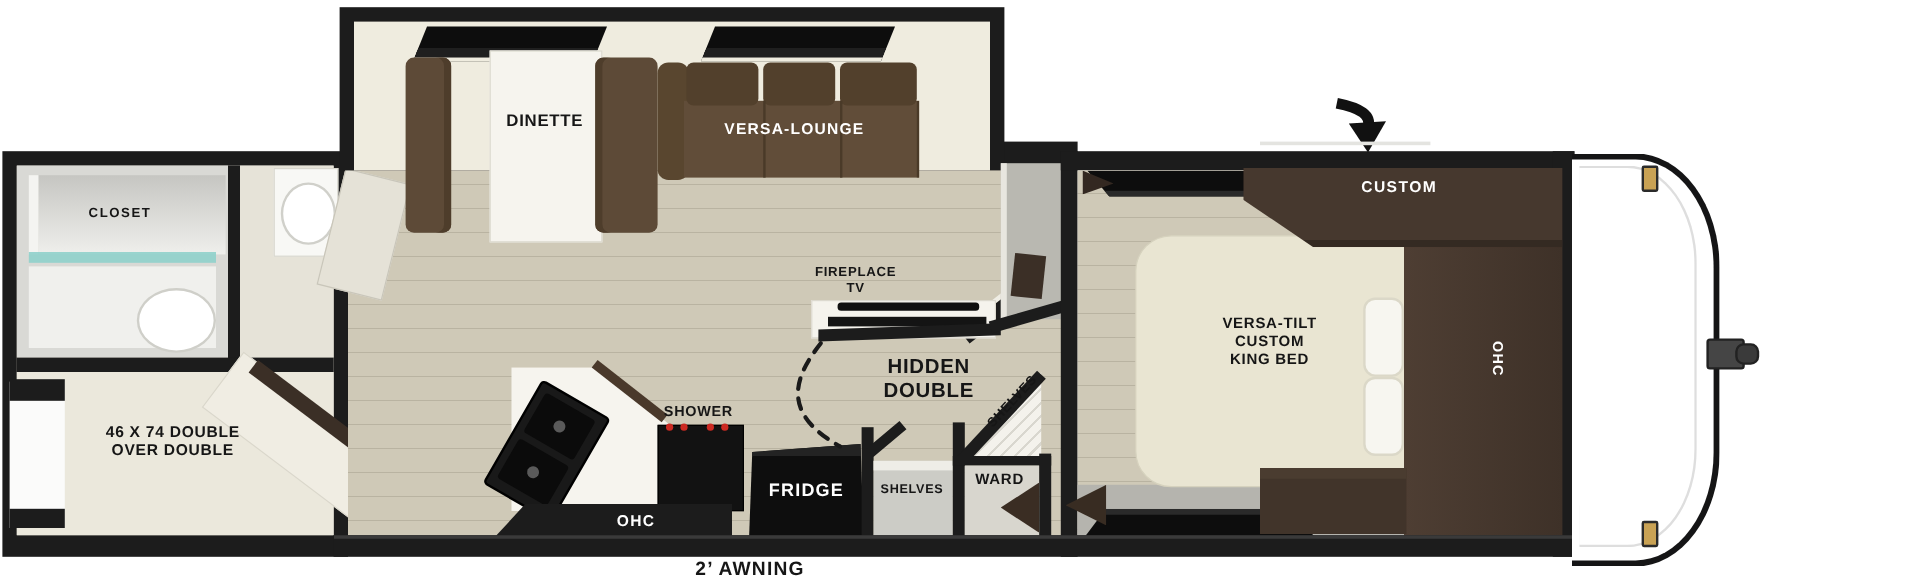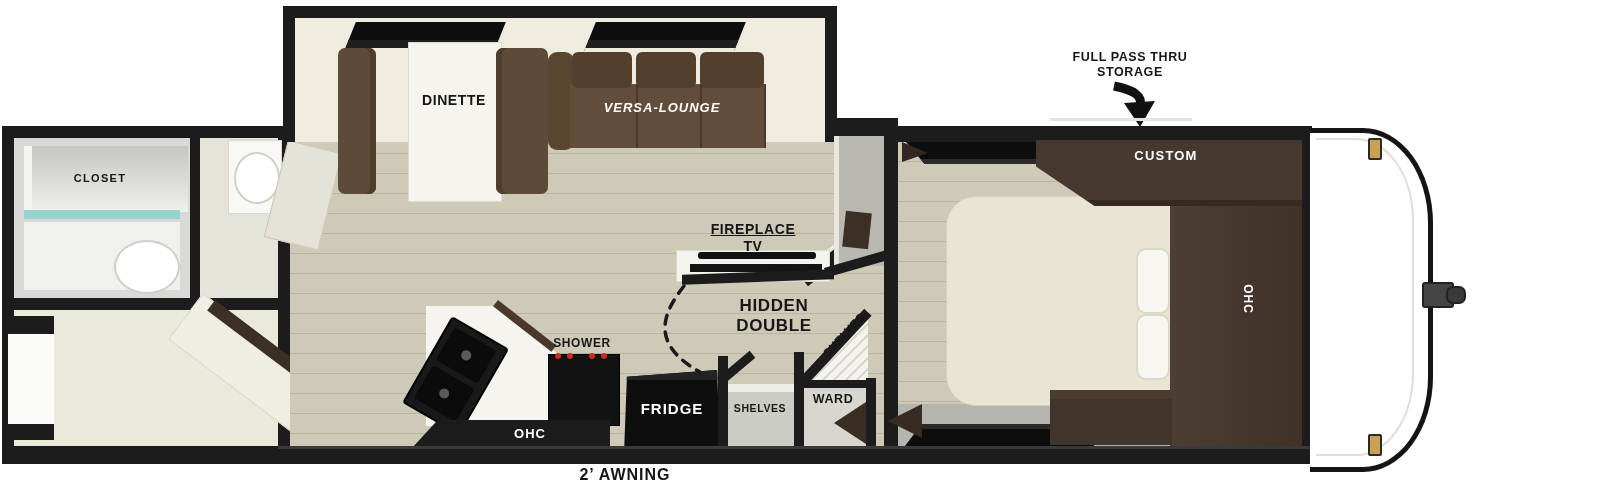--- a/index.html
+++ b/index.html
@@ -39,20 +39,24 @@
 
   <div class="abs" style="left:14px;top:310px;width:264px;height:136px;background:#ebe8dc;"></div>
 
   <div class="abs" style="left:8px;top:318px;width:46px;height:122px;background:#fbfbfa;"></div>
   <div class="wall" style="left:8px;top:316px;width:46px;height:18px;"></div>
   <div class="wall" style="left:8px;top:424px;width:46px;height:16px;"></div>
 
   <div class="abs" style="left:203px;top:293px;width:176px;height:56px;background:#f0ede3;border:1px solid #dad7cb;transform:rotate(37deg);transform-origin:0 0;"></div>
   <div class="abs" style="left:215px;top:300px;width:152px;height:13px;background:#3b2f26;transform:rotate(37deg);transform-origin:0 0;"></div>
   <div class="abs" style="left:300px;top:388px;width:36px;height:58px;background:#f3f1ea;border:1px solid #dcd9cd;"></div>
+  <div class="lbl" style="left:44px;top:352px;width:200px;font-size:13px;">
+    <div>46 X 74 DOUBLE</div>
+    <div>OVER DOUBLE</div>
+  </div>
 
   <div class="abs wood" style="left:290px;top:134px;width:600px;height:314px;"></div>
 
   <div class="wall" style="left:812px;top:118px;width:86px;height:22px;"></div>
 
   <div class="abs" style="left:288px;top:140px;width:54px;height:98px;background:#e5e2d7;border:1px solid #c9c6ba;transform:rotate(14deg);transform-origin:0 0;"></div>
 
   <div class="wall" style="left:283px;top:6px;width:554px;height:136px;"></div>
   <div class="abs cream" style="left:295px;top:18px;width:530px;height:124px;"></div>
   <div class="abs" style="left:350px;top:22px;width:150px;height:26px;background:var(--window,#0d0d0d);transform:skewX(-22deg);border-bottom:3px solid #efecdf;box-shadow:inset 0 -8px 0 #1f1f1f;"></div>
@@ -63,30 +67,30 @@
   <div class="abs" style="left:496px;top:48px;width:52px;height:146px;background:var(--sofa,#5d4a37);border-radius:7px;box-shadow:inset 6px 0 0 #4e3d2b;"></div>
   <div class="lbl" style="left:406px;top:92px;width:96px;font-size:14px;">DINETTE</div>
 
   <div class="abs" style="left:548px;top:52px;width:26px;height:98px;background:#59462f;border-radius:9px;"></div>
   <div class="abs" style="left:570px;top:84px;width:196px;height:64px;background:#614d39;box-shadow:inset -2px 0 0 #4a3a28;"></div>
   <div class="abs" style="left:572px;top:52px;width:60px;height:36px;background:var(--sofa_dark,#52402c);border-radius:6px;"></div>
   <div class="abs" style="left:636px;top:52px;width:60px;height:36px;background:var(--sofa_dark,#52402c);border-radius:6px;"></div>
   <div class="abs" style="left:700px;top:52px;width:64px;height:36px;background:var(--sofa_dark,#52402c);border-radius:6px;"></div>
   <div class="abs" style="left:636px;top:84px;width:2px;height:64px;background:#4a3a28;"></div>
   <div class="abs" style="left:700px;top:84px;width:2px;height:64px;background:#4a3a28;"></div>
-  <div class="lbl lbl-w" style="left:572px;top:100px;width:180px;font-size:13px;letter-spacing:1px;font-style:italic;">VERSA-LOUNGE</div>
+  <div class="lbl lbl-w" style="left:572px;top:100px;width:180px;font-size:13px;letter-spacing:1px;">VERSA-LOUNGE</div>
 
   <div class="abs" style="left:804px;top:268px;width:96px;height:9px;background:#efede4;transform:rotate(-38deg);transform-origin:0 0;"></div>
   <div class="wall" style="left:800px;top:276px;width:104px;height:13px;transform:rotate(-38deg);transform-origin:0 0;"></div>
   <div class="abs" style="left:676px;top:250px;width:152px;height:30px;background:#f5f3ed;border:1px solid #dcd9cf;"></div>
   <div class="abs" style="left:698px;top:252px;width:118px;height:7px;background:#101010;border-radius:3px;"></div>
   <div class="abs" style="left:690px;top:264px;width:132px;height:8px;background:#141414;"></div>
   <div class="wall" style="left:682px;top:272px;width:152px;height:10px;transform:skewY(-2deg);"></div>
   <div class="abs" style="left:842px;top:214px;width:26px;height:34px;background:#3a2e25;transform:rotate(8deg);"></div>
-  <div class="lbl" style="left:702px;top:221px;width:102px;font-size:14px;text-decoration:underline;">
+  <div class="lbl" style="left:662px;top:221px;width:102px;font-size:11px;">
     <div>FIREPLACE</div>
     <div>TV</div>
   </div>
 
   <div class="abs" style="left:426px;top:306px;width:132px;height:120px;background:var(--counter,#f6f4ee);clip-path:polygon(0 0,57% 0,100% 40%,100% 100%,0 100%);"></div>
   <div class="abs" style="left:498px;top:300px;width:74px;height:8px;background:#4a392b;transform:rotate(38deg);transform-origin:0 0;"></div>
   <div class="abs" style="left:452px;top:316px;width:62px;height:96px;background:#191919;border:2px solid #000;border-radius:4px;transform:rotate(30deg);transform-origin:0 0;">
     <div class="abs" style="left:6px;top:6px;width:48px;height:38px;background:#0b0b0b;border-radius:3px;"></div>
     <div class="abs" style="left:25px;top:20px;width:10px;height:10px;background:#5a5a5a;border-radius:50%;"></div>
     <div class="abs" style="left:6px;top:50px;width:48px;height:38px;background:#0b0b0b;border-radius:3px;"></div>
@@ -134,20 +138,25 @@
   <div class="wall" style="left:1294px;top:126px;width:18px;height:338px;"></div>
   <div class="abs wood" style="left:898px;top:142px;width:396px;height:310px;"></div>
   <div class="abs" style="left:898px;top:404px;width:396px;height:44px;background:var(--gray_floor,#b5b4ae);"></div>
 
   <div class="abs" style="left:906px;top:142px;width:186px;height:22px;background:var(--window,#0d0d0d);clip-path:polygon(0 0,86% 0,100% 100%,10% 100%);box-shadow:inset 0 -5px 0 #2a2a2a;"></div>
   <div class="abs" style="left:902px;top:424px;width:196px;height:26px;background:var(--window,#0d0d0d);clip-path:polygon(10% 0,88% 0,100% 100%,0 100%);box-shadow:inset 0 5px 0 #2a2a2a;"></div>
 
   <div class="abs" style="left:946px;top:196px;width:224px;height:208px;background:var(--bed,#e9e5d2);border:1px solid #d6d2be;border-radius:30px 6px 6px 30px;"></div>
   <div class="abs" style="left:1136px;top:248px;width:30px;height:62px;background:#f7f6f0;border:2px solid #dbd8c8;border-radius:10px;"></div>
   <div class="abs" style="left:1136px;top:314px;width:30px;height:62px;background:#f7f6f0;border:2px solid #dbd8c8;border-radius:10px;"></div>
+  <div class="lbl" style="left:1004px;top:262px;width:108px;font-size:12.5px;">
+    <div>VERSA-TILT</div>
+    <div>CUSTOM</div>
+    <div>KING BED</div>
+  </div>
 
   <div class="abs" style="left:1170px;top:140px;width:132px;height:312px;background:linear-gradient(90deg,#4e3e33,#3e3128);"></div>
   <div class="abs" style="left:1036px;top:140px;width:266px;height:66px;background:var(--cabinet,#46382e);clip-path:polygon(0 0,100% 0,100% 100%,22% 100%,0 40%);box-shadow:inset 0 -6px 0 rgba(0,0,0,.25);"></div>
   <div class="lbl lbl-w" style="left:1126px;top:148px;width:80px;font-size:13px;letter-spacing:1.2px;">CUSTOM</div>
   <div class="lbl lbl-w" style="left:1226px;top:292px;width:44px;font-size:12px;letter-spacing:1px;transform:rotate(90deg);">OHC</div>
   <div class="abs" style="left:1050px;top:390px;width:122px;height:46px;background:#41342a;border-top:9px solid #4a3c30;"></div>
 
   <div class="abs" style="left:902px;top:142px;width:26px;height:20px;clip-path:polygon(0 0,100% 55%,0 100%);background:#332821;"></div>
   <div class="abs" style="left:888px;top:404px;width:34px;height:34px;clip-path:polygon(100% 0,100% 100%,0 50%);background:#382c22;"></div>
 
@@ -160,19 +169,15 @@
   <div class="abs" style="left:1422px;top:282px;width:28px;height:22px;background:#454545;border:2px solid #222;border-radius:3px;"></div>
   <div class="abs" style="left:1446px;top:286px;width:16px;height:14px;background:#3a3a3a;border:2px solid #222;border-radius:7px;"></div>
 
   <svg width="1600" height="488" viewBox="0 0 1600 488" style="position:absolute;left:0;top:0;pointer-events:none;">
     <path d="M684,286 C662,314 650,344 700,372" fill="none" stroke="#1a1a1a" stroke-width="3.5" stroke-dasharray="9 8" stroke-linecap="round"></path>
     <path d="M1114,86 C1134,90 1143,96 1140,106" fill="none" stroke="#111" stroke-width="9"></path>
     <polygon points="1124,103 1155,101 1140,127" fill="#111"></polygon>
     <rect x="1050" y="118" width="142" height="3" fill="#e4e4e0"></rect>
   </svg>
 
-  <div class="lbl" style="left:1060px;top:50px;width:140px;font-size:12.5px;">
-    <div>FULL PASS THRU</div>
-    <div>STORAGE</div>
-  </div>
   <div class="lbl" style="left:555px;top:466px;width:140px;font-size:16px;letter-spacing:1px;">2’ AWNING</div>
 
 </div>
 
 </body></html>

